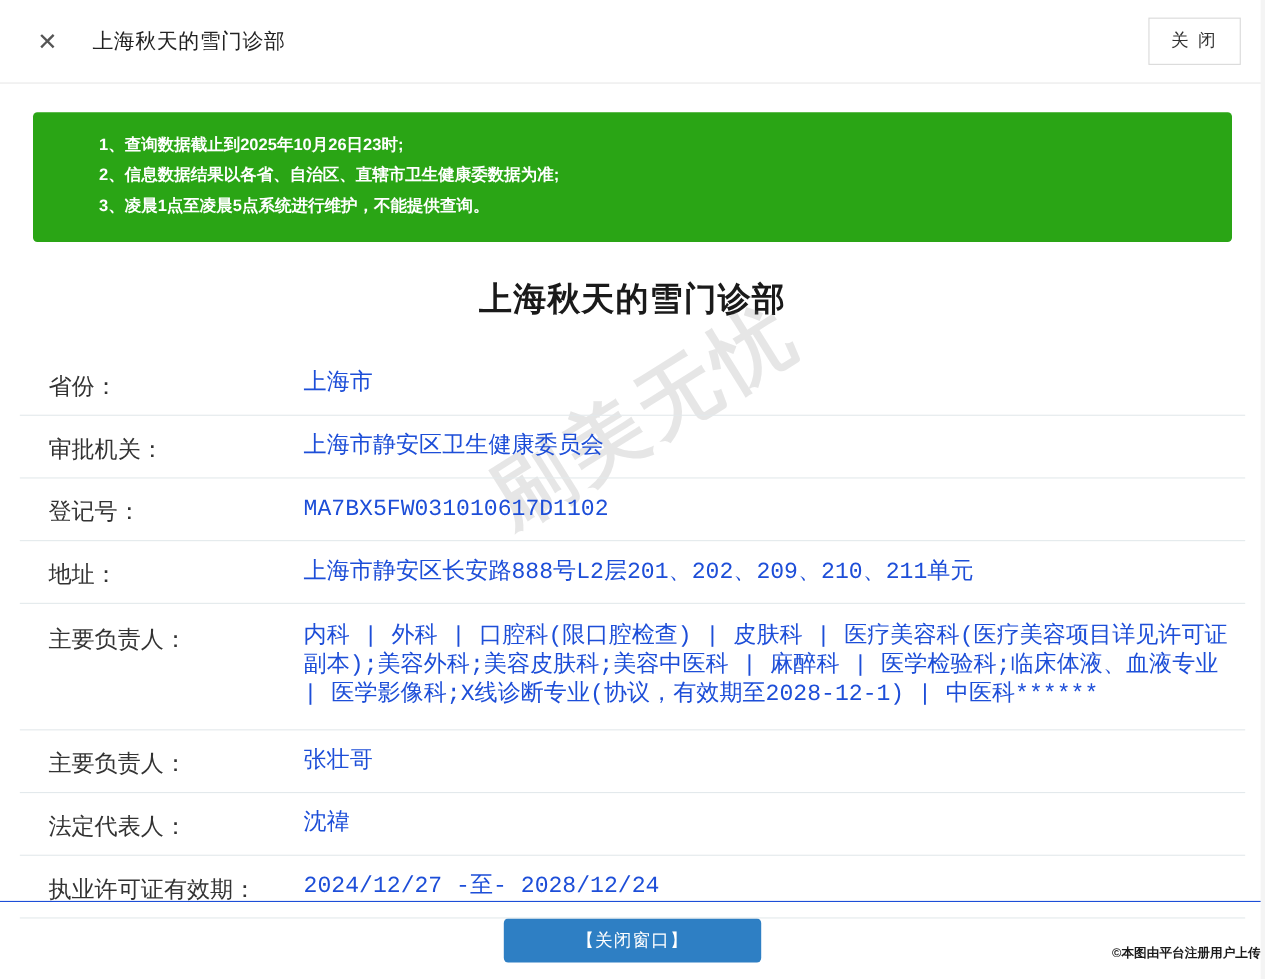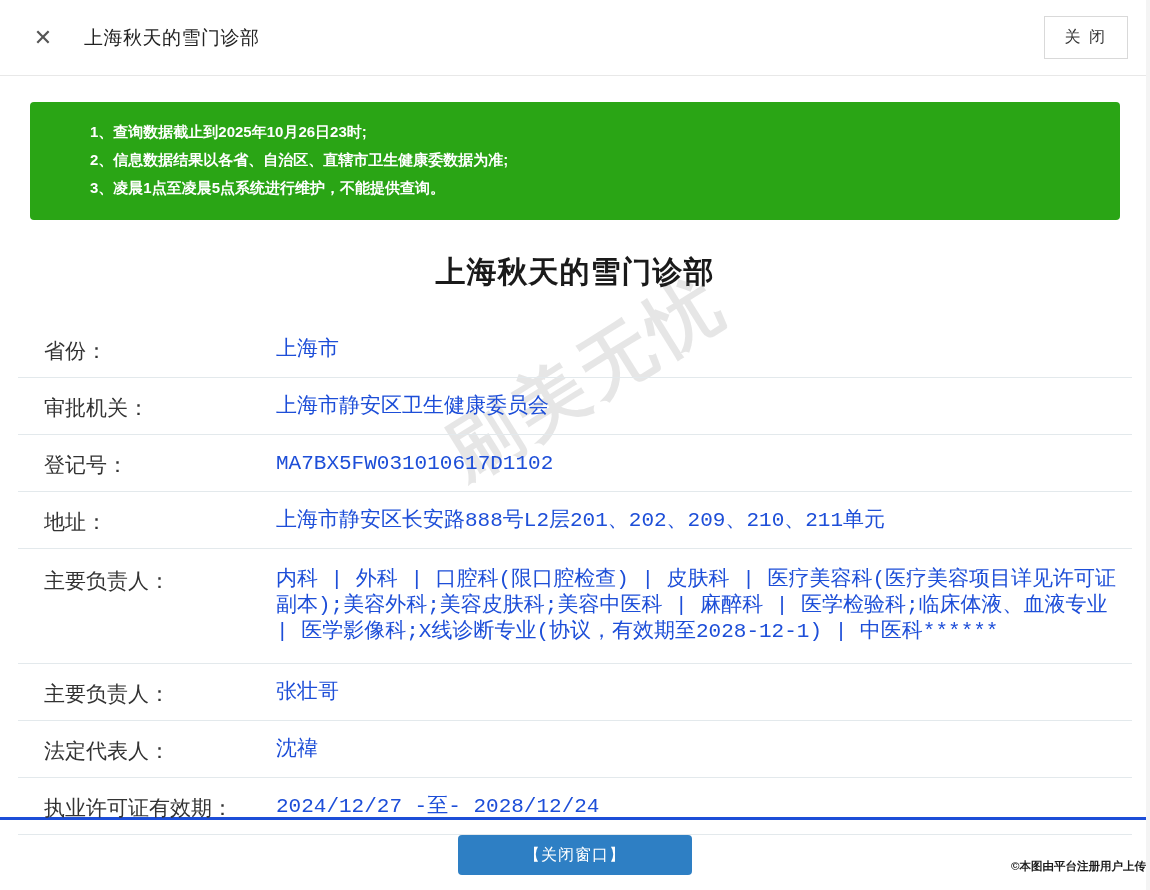--- a/index.html
+++ b/index.html
@@ -127,21 +127,21 @@
     font-weight: bold;
   }
 
   
   .footer {
     position: absolute;
     left: 0;
     right: 0;
     bottom: 0;
     height: 70px;
-    border-top: 3px solid #1d4ed8;
+    border-top: 1px solid #1d4ed8;
     background: #ffffff;
     display: flex;
     align-items: center;
     justify-content: center;
   }
   .footer-btn {
     background: #2e7fc4;
     color: #ffffff;
     border: none;
     border-radius: 4px;

